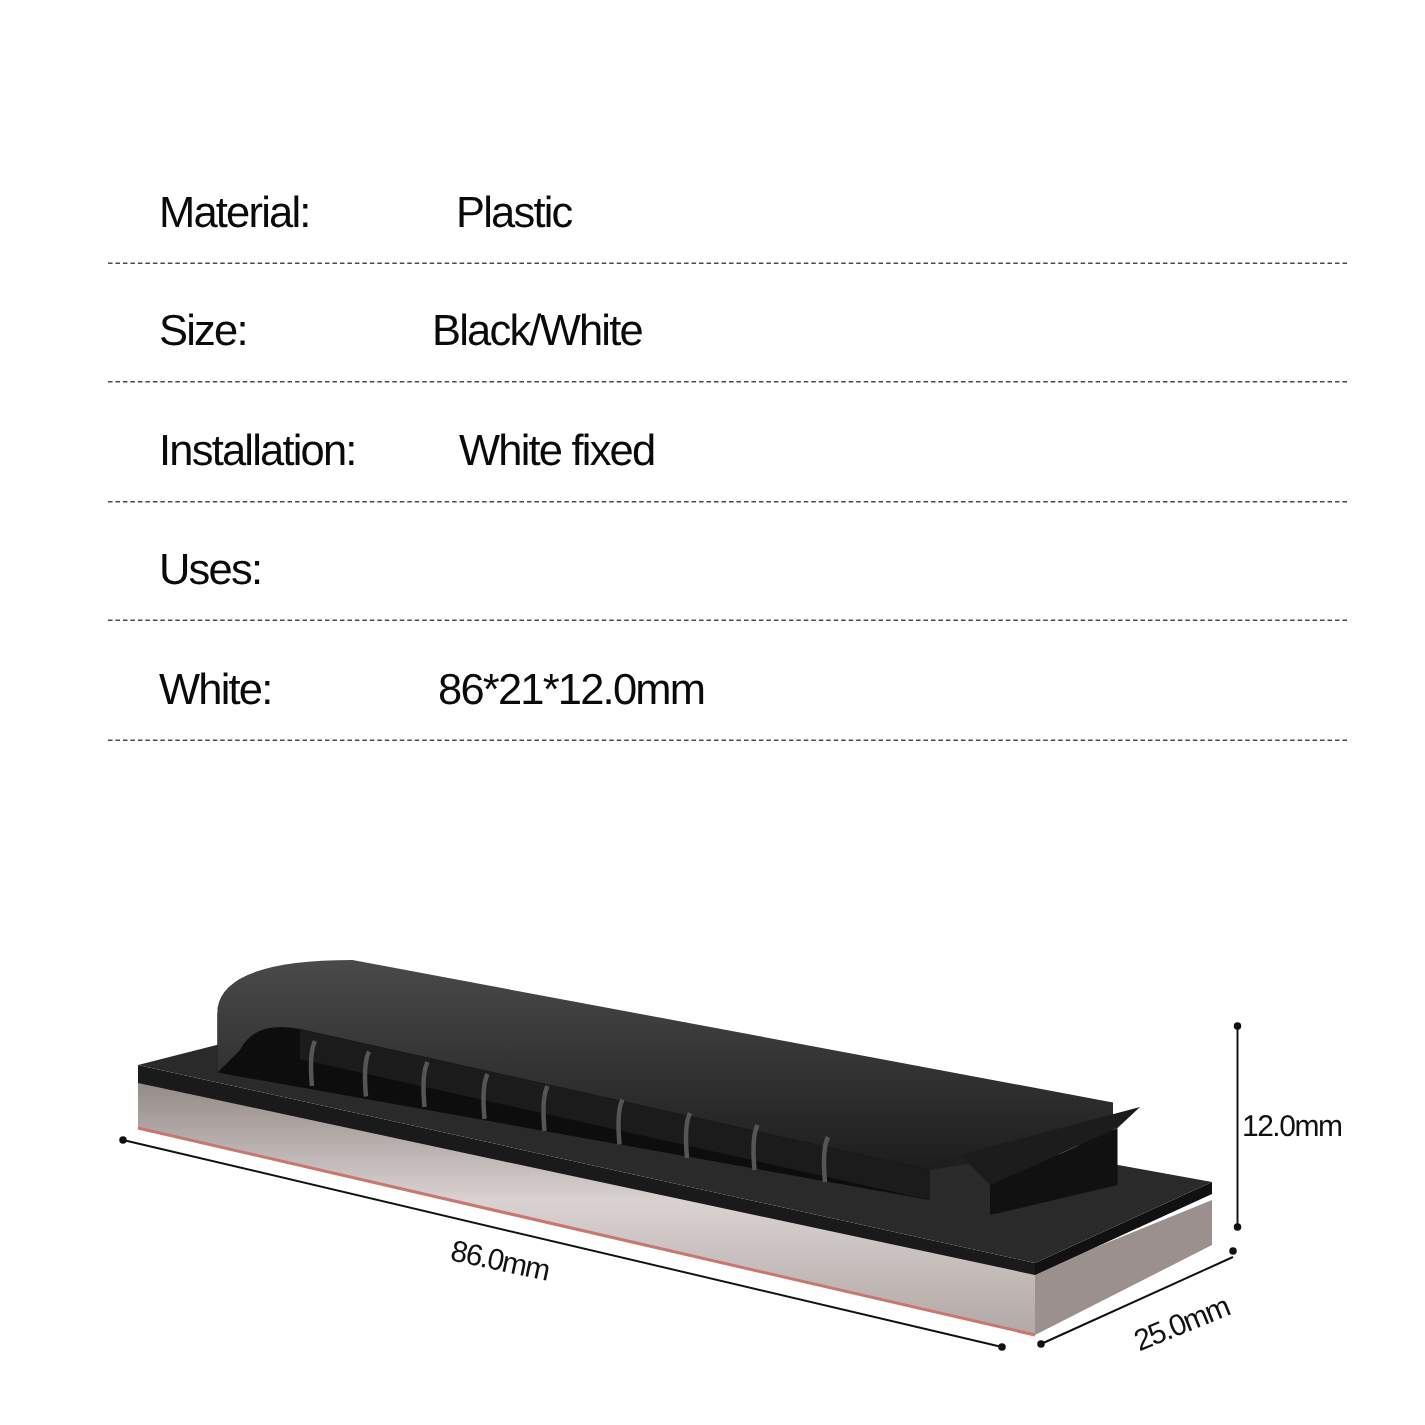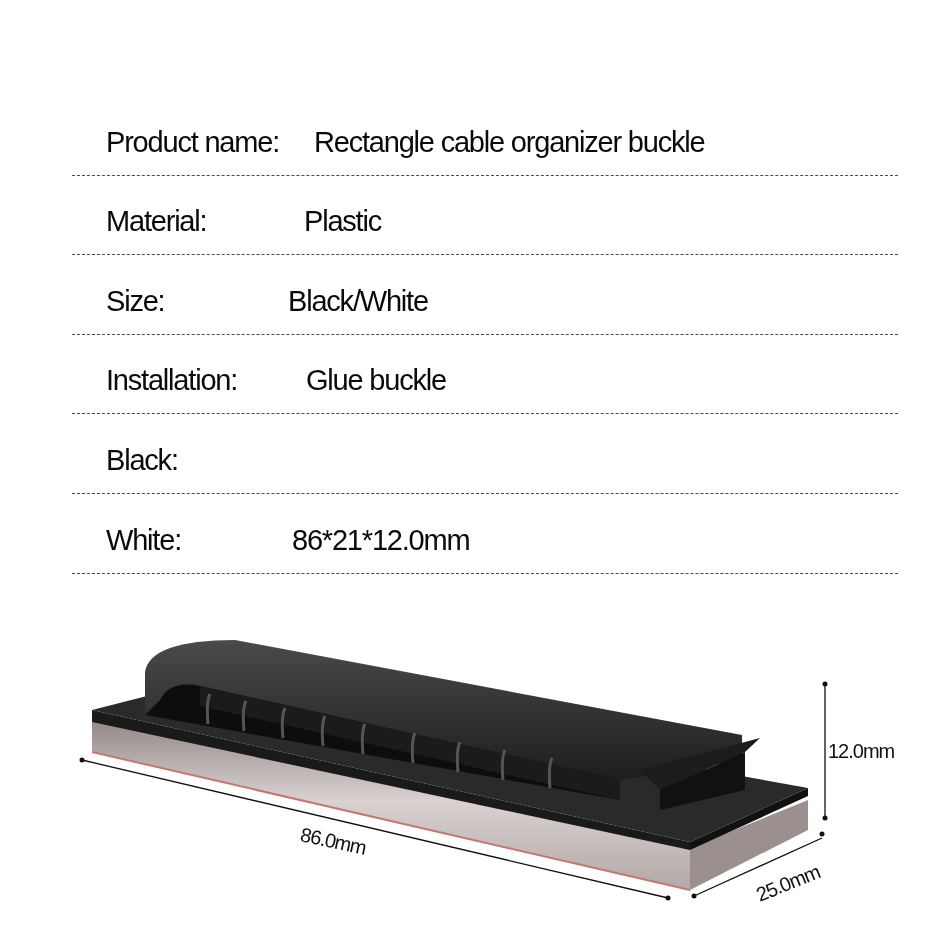--- a/index.html
+++ b/index.html
@@ -10,37 +10,33 @@
   .label { position:absolute; left:34px; bottom:16px; font-size:29px; letter-spacing:-1.2px; }
   .value { position:absolute; bottom:16px; font-size:29px; letter-spacing:-1.2px; }
   .product { position:absolute; left:0; top:620px; width:950px; height:330px; }
   .dim { position:absolute; font-size:20px; letter-spacing:-1px; color:#111; }
 </style>
 </head>
 <body>
 
 <div class="spec-table">
   <div class="row">
-    <span class="label">Product name:</span>
-    <span class="value" style="left:242px">Rectangle cable organizer buckle</span>
-  </div>
-  <div class="row">
     <span class="label">Material:</span>
     <span class="value" style="left:232px">Plastic</span>
   </div>
   <div class="row">
     <span class="label">Size:</span>
     <span class="value" style="left:216px">Black/White</span>
   </div>
   <div class="row">
     <span class="label">Installation:</span>
-    <span class="value" style="left:234px">Glue buckle</span>
+    <span class="value" style="left:234px">White fixed</span>
   </div>
   <div class="row">
-    <span class="label">Black:</span>
+    <span class="label">Uses:</span>
   </div>
   <div class="row">
     <span class="label">White:</span>
     <span class="value" style="left:220px">86*21*12.0mm</span>
   </div>
 </div>
 
 <svg class="product" viewBox="0 620 950 330" width="950" height="330">
   <defs>
     <linearGradient id="pad" x1="0" y1="0" x2="0" y2="1">

